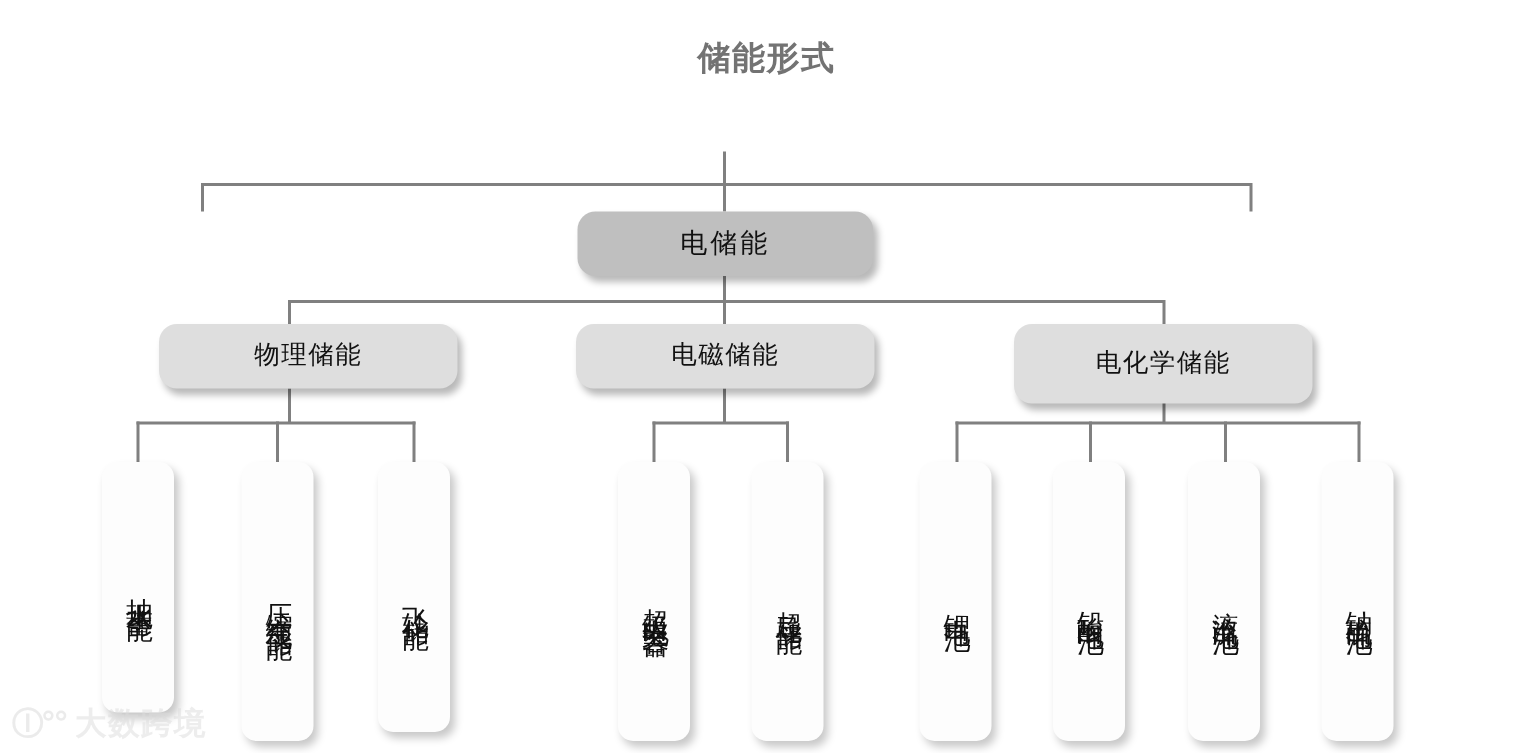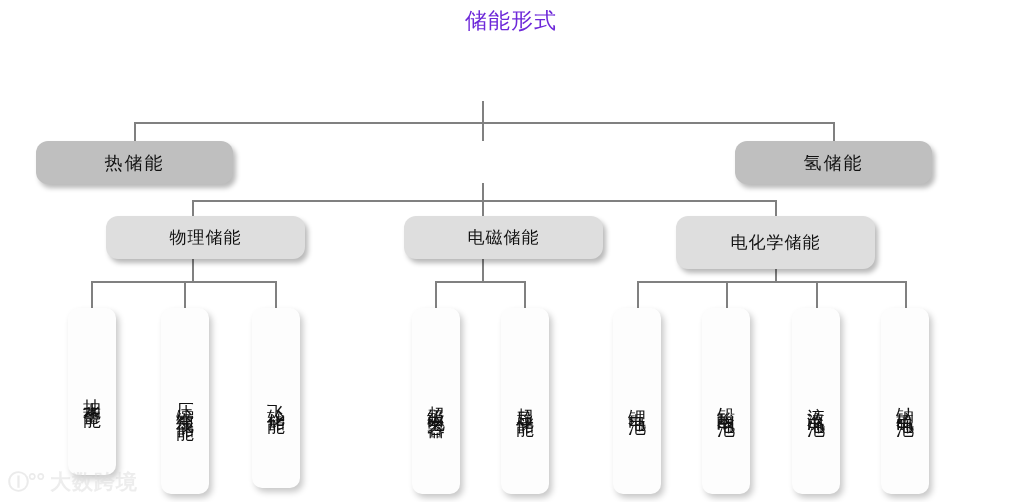--- a/index.html
+++ b/index.html
@@ -18,26 +18,26 @@
     position: absolute;
     left: 0; top: 0;
     width: 1022px;
     height: 502px;
   }
 
   
   .title {
     position: absolute;
     left: 0;
-    top: 6px;
+    top: 24px;
     width: 1022px;
     text-align: center;
     font-size: 22px;
-    font-weight: normal;
-    color: #6d28d9;
+    font-weight: bold;
+    color: #737373;
     letter-spacing: 1px;
   }
 
   
   .ln {
     position: absolute;
     background: #808080;
   }
   .ln.v { width: 2px; }
   .ln.h { height: 2px; }
@@ -153,31 +153,28 @@
   <div class="ln v" style="left:524px; top:281px; height:27px;"></div>
 
   <div class="ln v" style="left:775px; top:259px; height:23px;"></div>
   <div class="ln h" style="left:637px; top:281px; width:270px;"></div>
   <div class="ln v" style="left:637px; top:281px; height:27px;"></div>
   <div class="ln v" style="left:726px; top:281px; height:27px;"></div>
   <div class="ln v" style="left:816px; top:281px; height:27px;"></div>
   <div class="ln v" style="left:905px; top:281px; height:27px;"></div>
 
 
-  <div class="node n2" style="left:36px; top:141px; width:197px; height:43px;">
-    <span class="lbl">热储能</span>
-  </div>
-  <div class="node n2" style="left:735px; top:141px; width:197px; height:43px;">
-    <span class="lbl">氢储能</span>
+  <div class="node n2" style="left:385px; top:141px; width:197px; height:43px;">
+    <span class="lbl">电储能</span>
   </div>
 
   <div class="node n3" style="left:93px; top:216px; width:199px; height:43px;margin-left:13px;">
     <span class="lbl">物理储能</span>
   </div>
-  <div class="node n3" style="left:404px; top:216px; width:199px; height:43px;">
+  <div class="node n3" style="left:384px; top:216px; width:199px; height:43px;">
     <span class="lbl">电磁储能</span>
   </div>
   <div class="node n3" style="left:676px; top:216px; width:199px; height:53px;">
     <span class="lbl">电化学储能</span>
   </div>
 
   <div class="node n4" style="left:68px; top:308px; width:48px; height:167px;">
     <span class="lbl">抽水蓄能</span>
   </div>
   <div class="node n4" style="left:161px; top:308px; width:48px; height:186px;">

